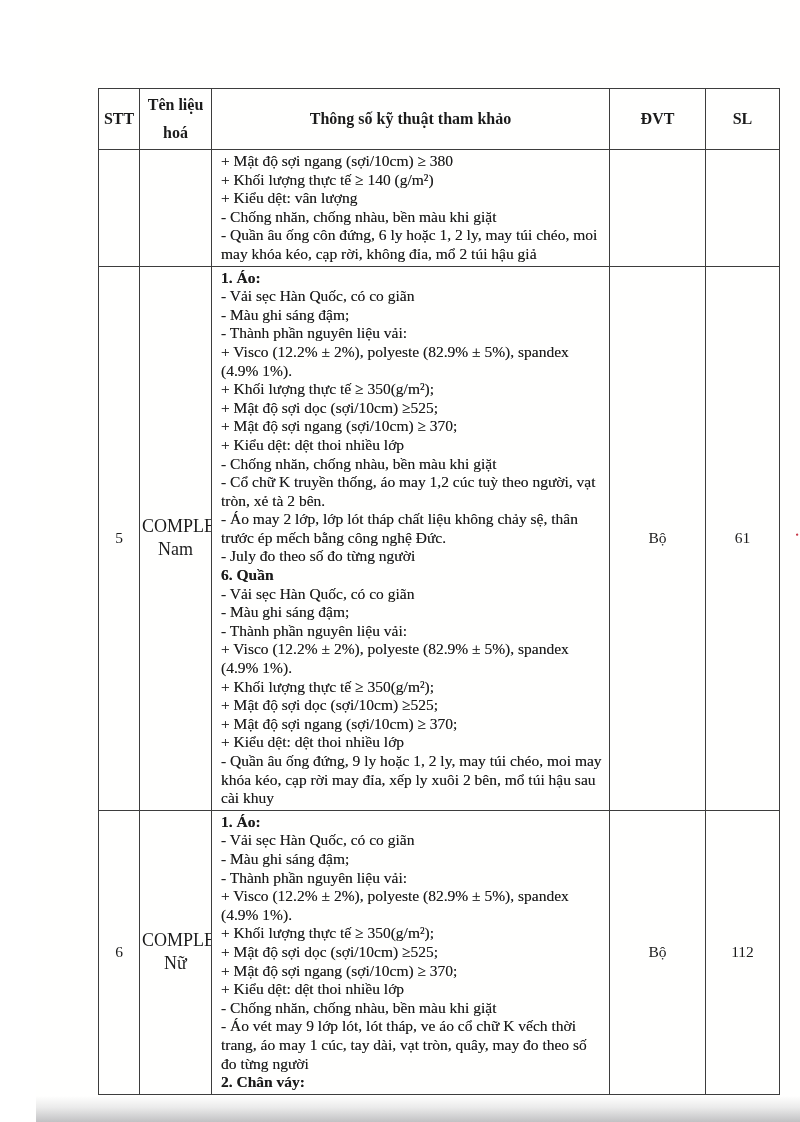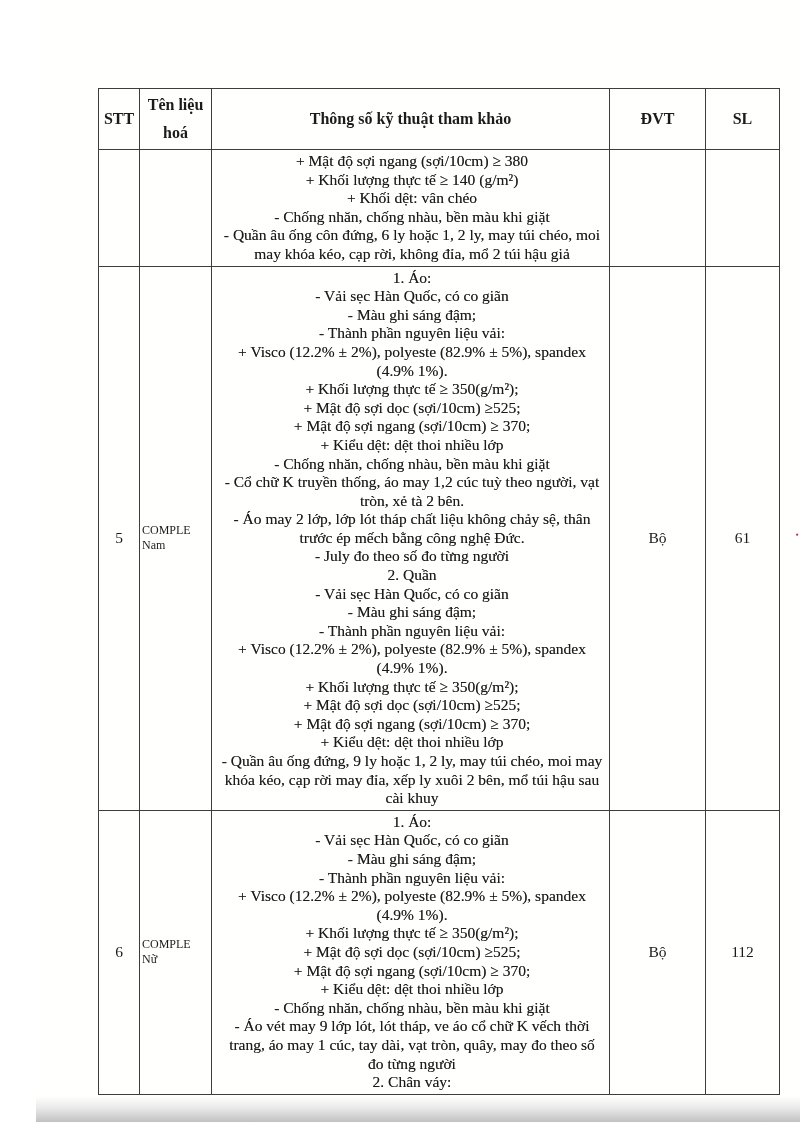--- a/index.html
+++ b/index.html
@@ -20,54 +20,53 @@
   table.doc-table {
     position: absolute;
     left: 62px; top: 88px;
     border-collapse: collapse;
     table-layout: fixed;
     width: 681px;
   }
   .doc-table th, .doc-table td {
     border: 1.5px solid var(--line);
     overflow: hidden;
-    text-align: center;
   }
   .doc-table th {
     font-weight: bold;
     font-size: 16px;
     text-align: center;
     vertical-align: middle;
     line-height: 1.75;
     height: 58px;
     padding: 2px 4px;
   }
   td.cell-stt, td.cell-dvt, td.cell-sl {
     text-align: center;
     vertical-align: middle;
     font-size: 15.5px;
   }
   td.cell-name {
-    text-align: left;
+    text-align: center;
     vertical-align: middle;
-    font-size: 12px;
+    font-size: 18px;
     line-height: 1.3;
     padding: 2px;
   }
   td.cell-specs {
     vertical-align: top;
     padding: 2px 6px 2px 9px;
   }
   .spec-line {
     font-size: 15.5px;
     line-height: 18.6px;
     
     text-shadow: 0 0 0.4px rgba(20,20,20,0.55);
   }
-  .spec-line.bold { font-weight: normal; }
+  .spec-line.bold { font-weight: bold; }
   tr.row-a      { height: 112px; }
   tr.row-five   { height: 537px; }
   tr.row-six    { height: 282px; }
 
   
   .stamp {
     position: absolute;
     top: 452px;
     left: 740px;
     width: 60px; height: 176px;
@@ -119,21 +118,21 @@
       <tr class="row-a">
         <td class="cell-stt"></td>
         <td class="cell-name">
           <div></div>
           <div></div>
         </td>
         <td class="cell-specs">
           <div class="spec-list">
               <div class="spec-line">+ Mật độ sợi ngang (sợi/10cm) ≥ 380</div>
               <div class="spec-line">+ Khối lượng thực tế ≥ 140 (g/m²)</div>
-              <div class="spec-line">+ Khối dệt: vân chéo</div>
+              <div class="spec-line">+ Kiểu dệt: vân lượng</div>
               <div class="spec-line">- Chống nhăn, chống nhàu, bền màu khi giặt</div>
               <div class="spec-line">- Quần âu ống côn đứng, 6 ly hoặc 1, 2 ly, may túi chéo, moi may khóa kéo, cạp rời, không đỉa, mổ 2 túi hậu giả</div>
             </div>
         </td>
         <td class="cell-dvt"></td>
         <td class="cell-sl"></td>
       </tr>
 
       <tr class="row-five">
         <td class="cell-stt">5</td>
@@ -149,21 +148,21 @@
               <div class="spec-line">- Thành phần nguyên liệu vải:</div>
               <div class="spec-line">+ Visco (12.2% ± 2%), polyeste (82.9% ± 5%), spandex (4.9% 1%).</div>
               <div class="spec-line">+ Khối lượng thực tế ≥ 350(g/m²);</div>
               <div class="spec-line">+ Mật độ sợi dọc (sợi/10cm) ≥525;</div>
               <div class="spec-line">+ Mật độ sợi ngang (sợi/10cm) ≥ 370;</div>
               <div class="spec-line">+ Kiểu dệt: dệt thoi nhiều lớp</div>
               <div class="spec-line">- Chống nhăn, chống nhàu, bền màu khi giặt</div>
               <div class="spec-line">- Cổ chữ K truyền thống, áo may 1,2 cúc tuỳ theo người, vạt tròn, xẻ tà 2 bên.</div>
               <div class="spec-line">- Áo may 2 lớp, lớp lót tháp chất liệu không chảy sệ, thân trước ép mếch bằng công nghệ Đức.</div>
               <div class="spec-line">- July đo theo số đo từng người</div>
-              <div class="spec-line bold">2. Quần</div>
+              <div class="spec-line bold">6. Quần</div>
               <div class="spec-line">- Vải sẹc Hàn Quốc, có co giãn</div>
               <div class="spec-line">- Màu ghi sáng đậm;</div>
               <div class="spec-line">- Thành phần nguyên liệu vải:</div>
               <div class="spec-line">+ Visco (12.2% ± 2%), polyeste (82.9% ± 5%), spandex (4.9% 1%).</div>
               <div class="spec-line">+ Khối lượng thực tế ≥ 350(g/m²);</div>
               <div class="spec-line">+ Mật độ sợi dọc (sợi/10cm) ≥525;</div>
               <div class="spec-line">+ Mật độ sợi ngang (sợi/10cm) ≥ 370;</div>
               <div class="spec-line">+ Kiểu dệt: dệt thoi nhiều lớp</div>
               <div class="spec-line">- Quần âu ống đứng, 9 ly hoặc 1, 2 ly, may túi chéo, moi may khóa kéo, cạp rời may đỉa, xếp ly xuôi 2 bên, mổ túi hậu sau cài khuy</div>
             </div>

